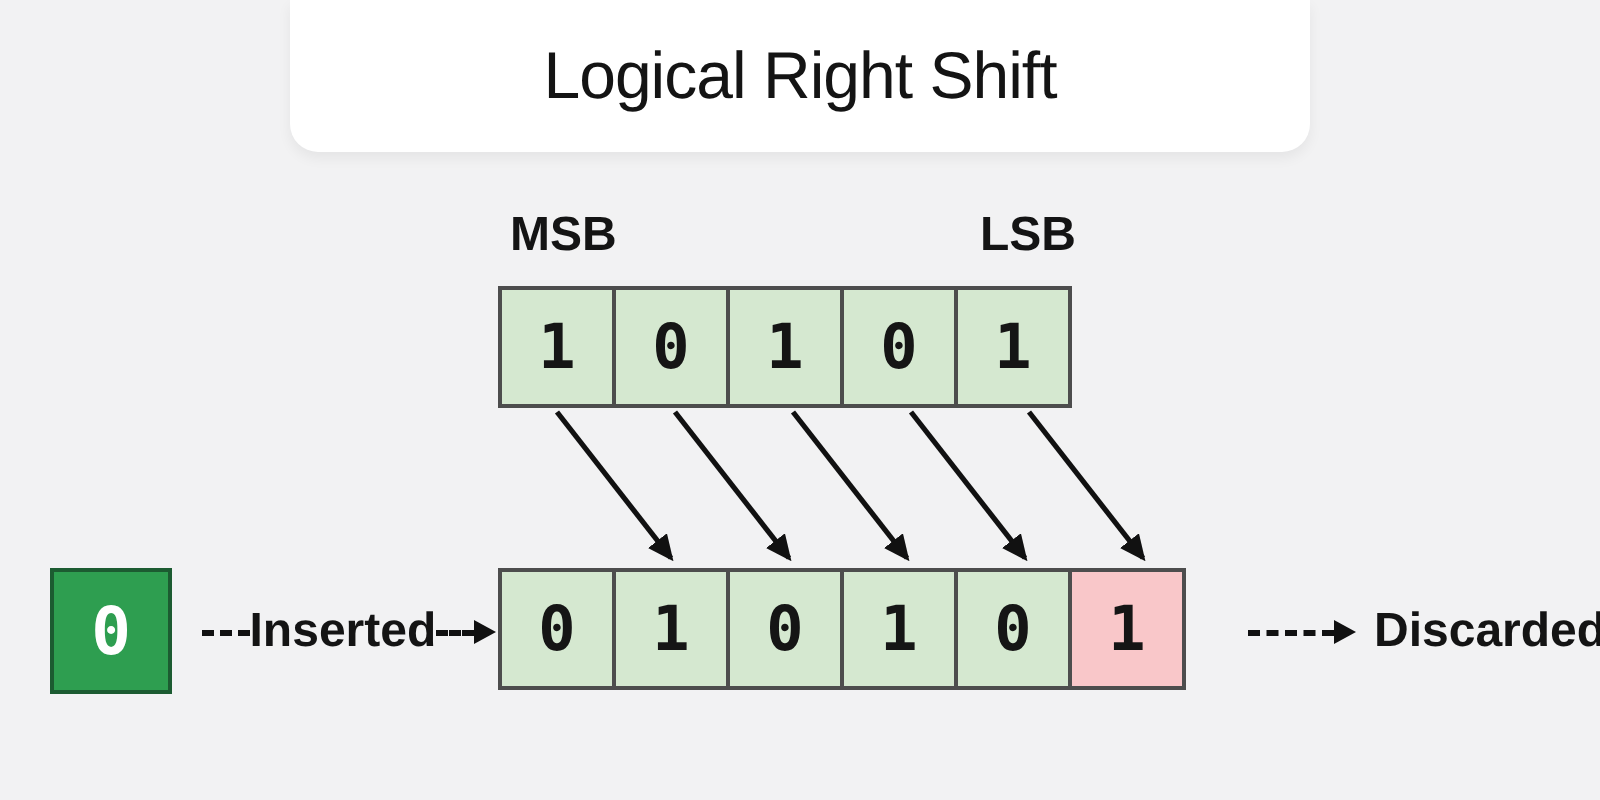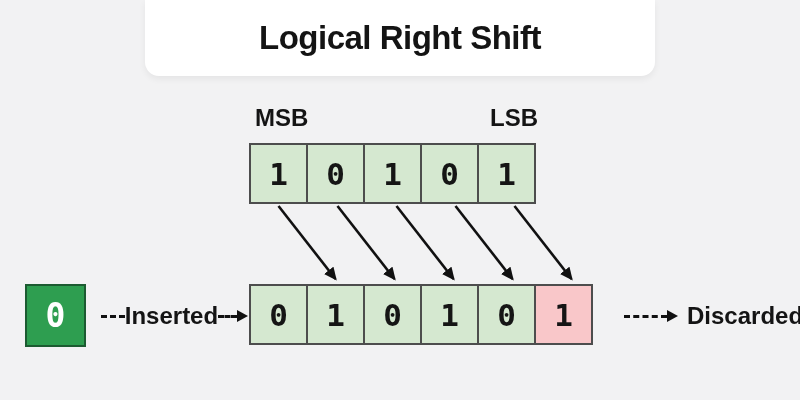--- a/index.html
+++ b/index.html
@@ -19,21 +19,21 @@
   .stage{position:relative;width:800px;height:400px;}
 
   
   .title-card{
     position:absolute;left:145px;top:0;width:510px;height:76px;
     background:var(--card);border-radius:0 0 14px 14px;
     box-shadow:0 3px 7px rgba(0,0,0,.06);
     display:flex;align-items:center;justify-content:center;
   }
   .title-card h1{
-    font-size:33px;font-weight:700;letter-spacing:-.5px;color:#141414;
+    font-size:33px;font-weight:400;letter-spacing:-.5px;color:#141414;
   }
 
   
   .edge-label{
     position:absolute;top:104px;font-size:24px;font-weight:700;color:#141414;
   }
   .msb{left:255px;}
   .lsb{left:443px;width:95px;text-align:right;}
 
   

